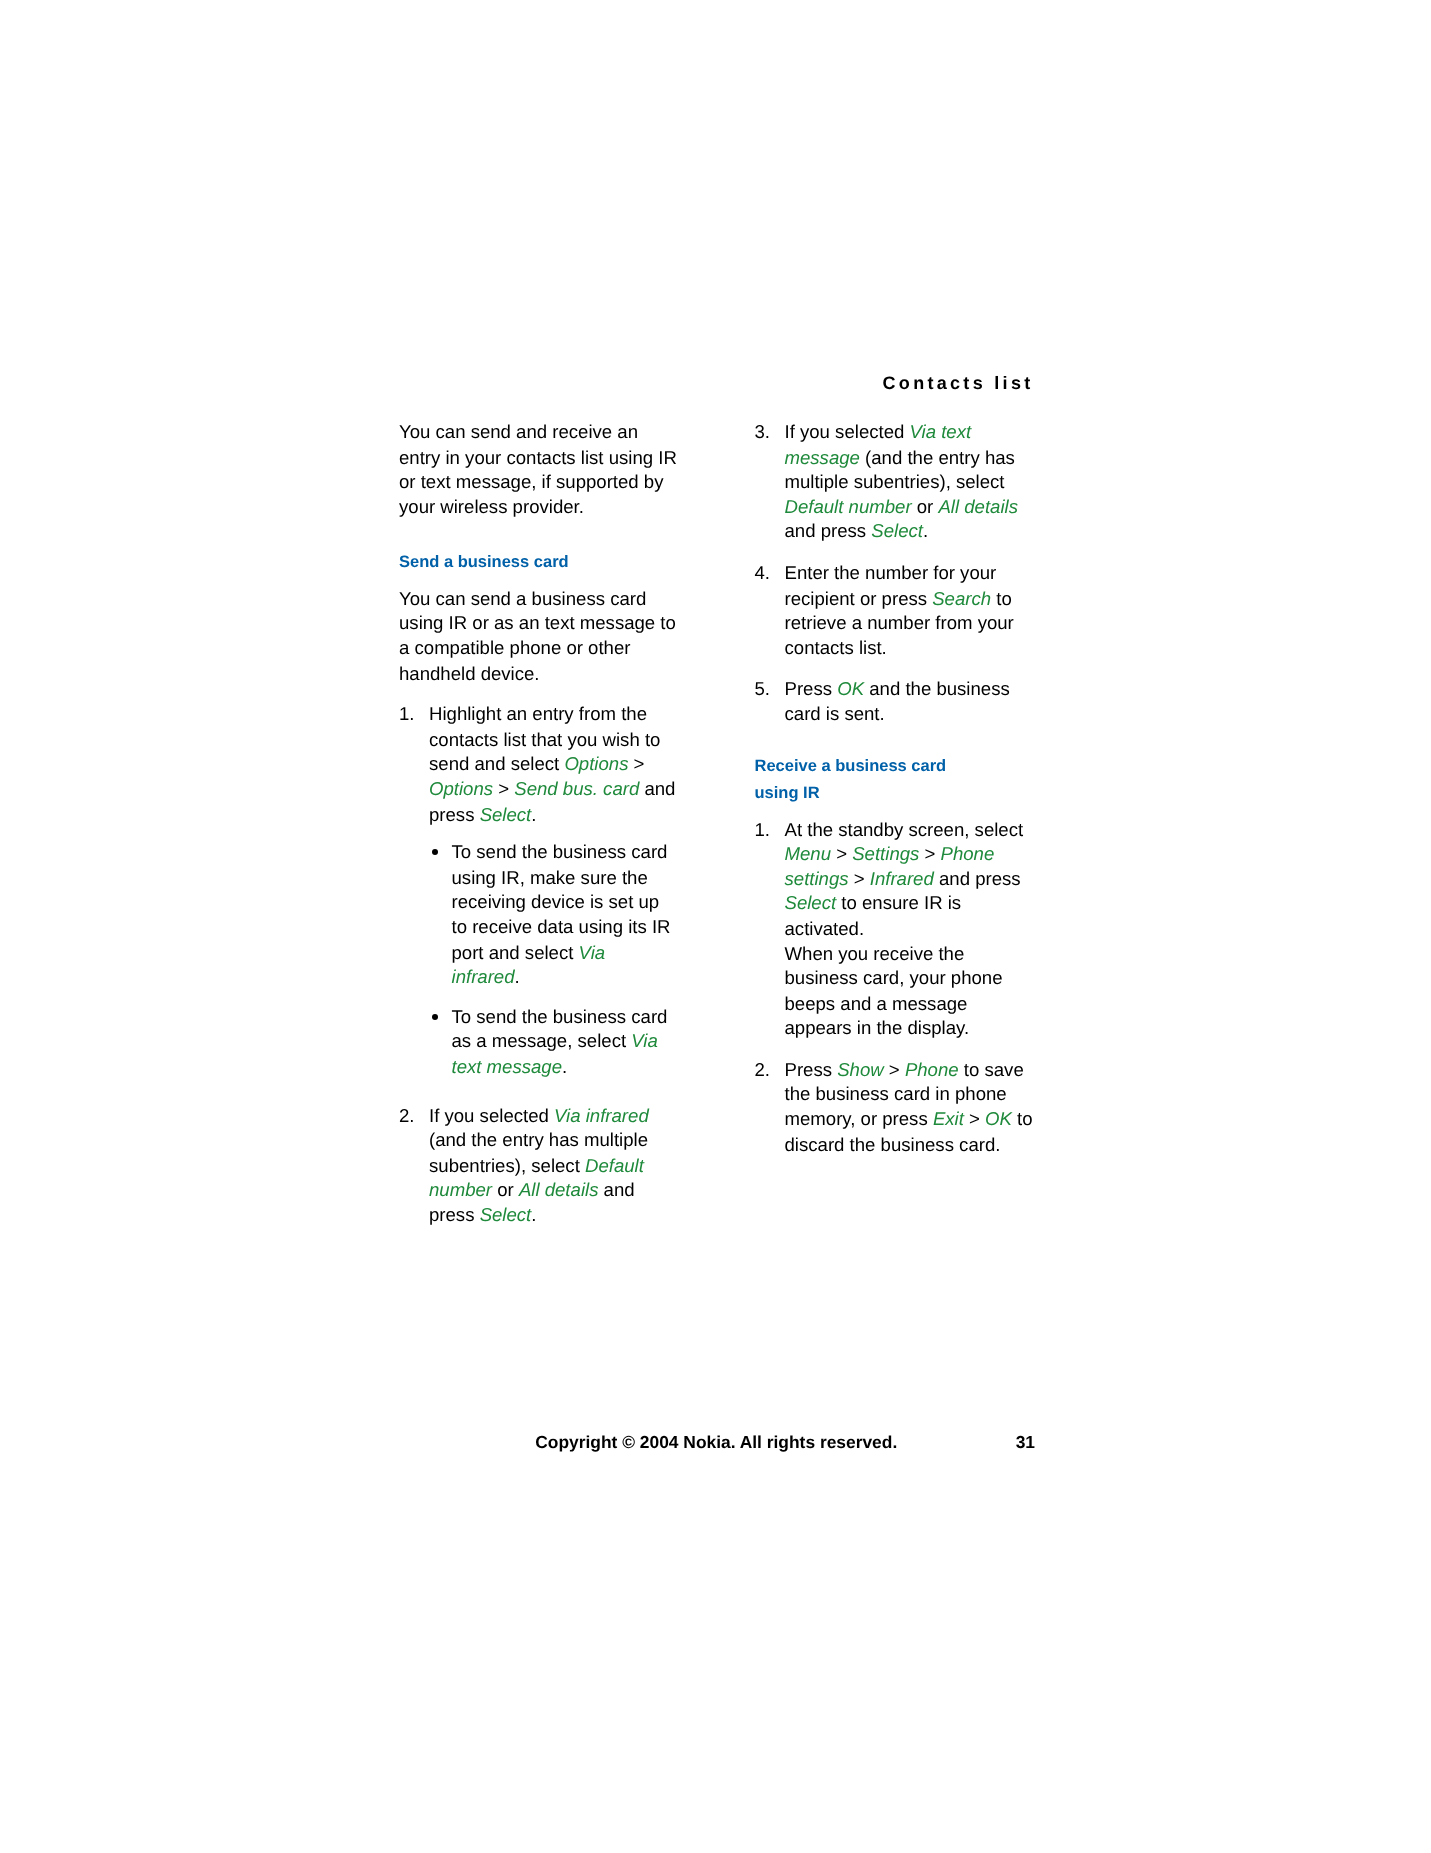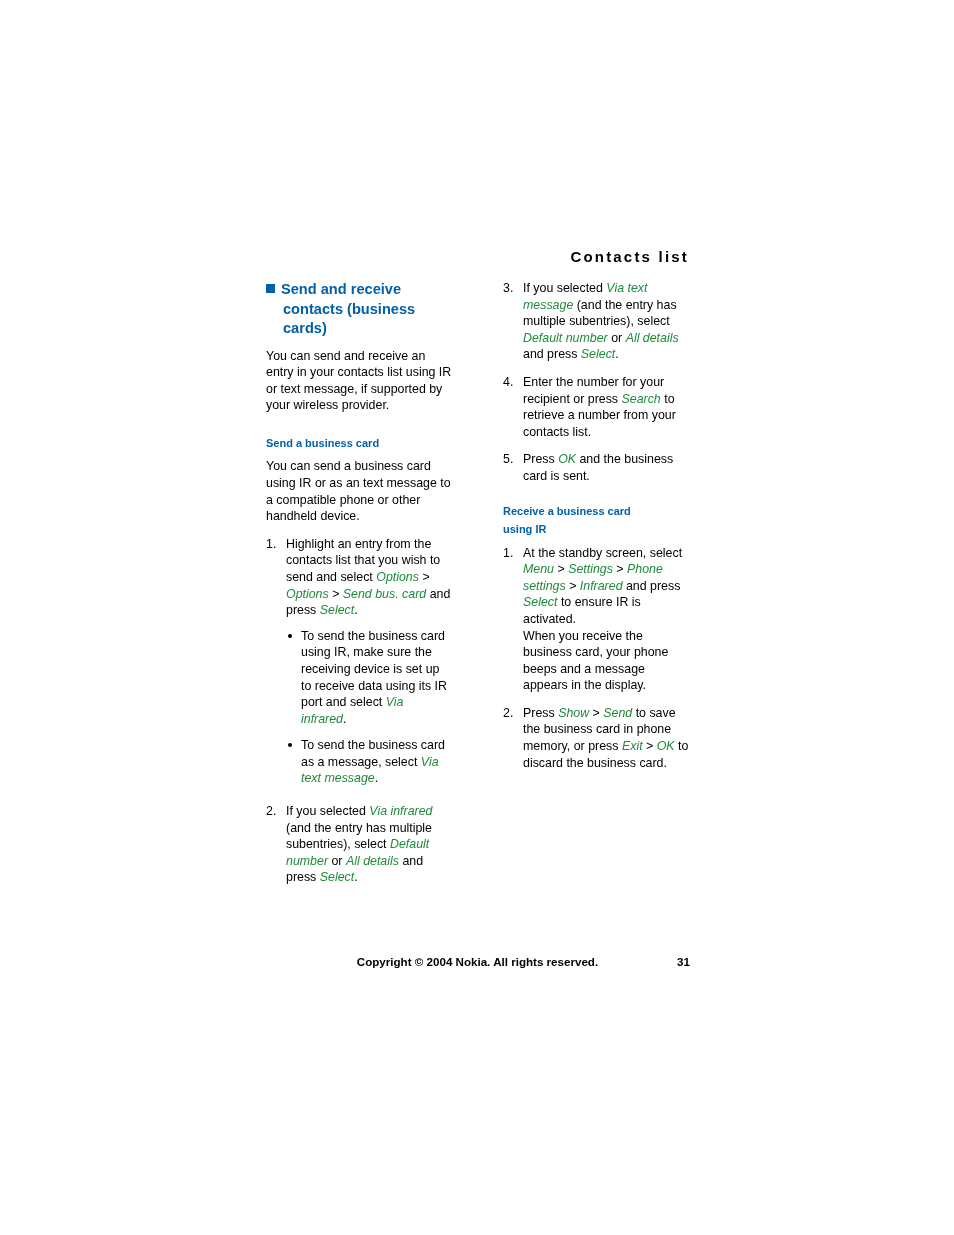--- a/index.html
+++ b/index.html
@@ -19,21 +19,21 @@
     left: 0; top: 0;
     width: 954px;
     height: 1235px;
   }
   .running-head {
     position: absolute;
     left: 503px;
     top: 248px;
     width: 186px;
     text-align: right;
-    font-size: 15px;
+    font-size: 12px;
     letter-spacing: 2.2px;
     color: #000000;
     font-weight: 600;
   }
   .col {
     position: absolute;
     top: 280px;
     width: 186px;
     font-size: 12.4px;
     line-height: 16.6px;
@@ -141,25 +141,20 @@
 </style>
 </head>
 <body>
 
 <div class="page">
 
   <div class="running-head">Contacts list</div>
 
   <div class="col col-left">
 
-    <h2 class="sec">
-      <span class="bullet"></span><span>Send and receive</span><br>
-      <span>contacts (business</span><br>
-      <span>cards)</span>
-    </h2>
 
     <p class="body">You can send and receive an entry in your contacts list using IR or text message, if supported by your wireless provider.</p>
 
     <h3 class="sub first">Send a business card</h3>
 
     <p class="body">You can send a business card using IR or as an text message to a compatible phone or other handheld device.</p>
 
     <ol class="steps">
       <li>
         <span class="num">1.</span>
@@ -210,21 +205,21 @@
 
     <ol class="steps">
       <li>
         <span class="num">1.</span>
         <span><span>At the standby screen, select </span><span class="ui">Menu</span><span> &gt; </span><span class="ui">Settings</span><span> &gt; </span><span class="ui">Phone settings</span><span> &gt; </span><span class="ui">Infrared</span><span> and press </span><span class="ui">Select</span><span> to ensure IR is activated.</span></span>
         <div class="cont">When you receive the business card, your phone beeps and a message appears in the display.</div>
       </li>
 
       <li>
         <span class="num">2.</span>
-        <span><span>Press </span><span class="ui">Show</span><span> &gt; </span><span class="ui">Send</span><span> to save the business card in phone memory, or press </span><span class="ui">Exit</span><span> &gt; </span><span class="ui">OK</span><span> to discard the business card.</span></span>
+        <span><span>Press </span><span class="ui">Show</span><span> &gt; </span><span class="ui">Phone</span><span> to save the business card in phone memory, or press </span><span class="ui">Exit</span><span> &gt; </span><span class="ui">OK</span><span> to discard the business card.</span></span>
       </li>
     </ol>
   </div>
 
   <div class="footer">
     <div class="copy">Copyright © 2004 Nokia. All rights reserved.</div>
     <div class="pageno">31</div>
   </div>
 
 </div>

